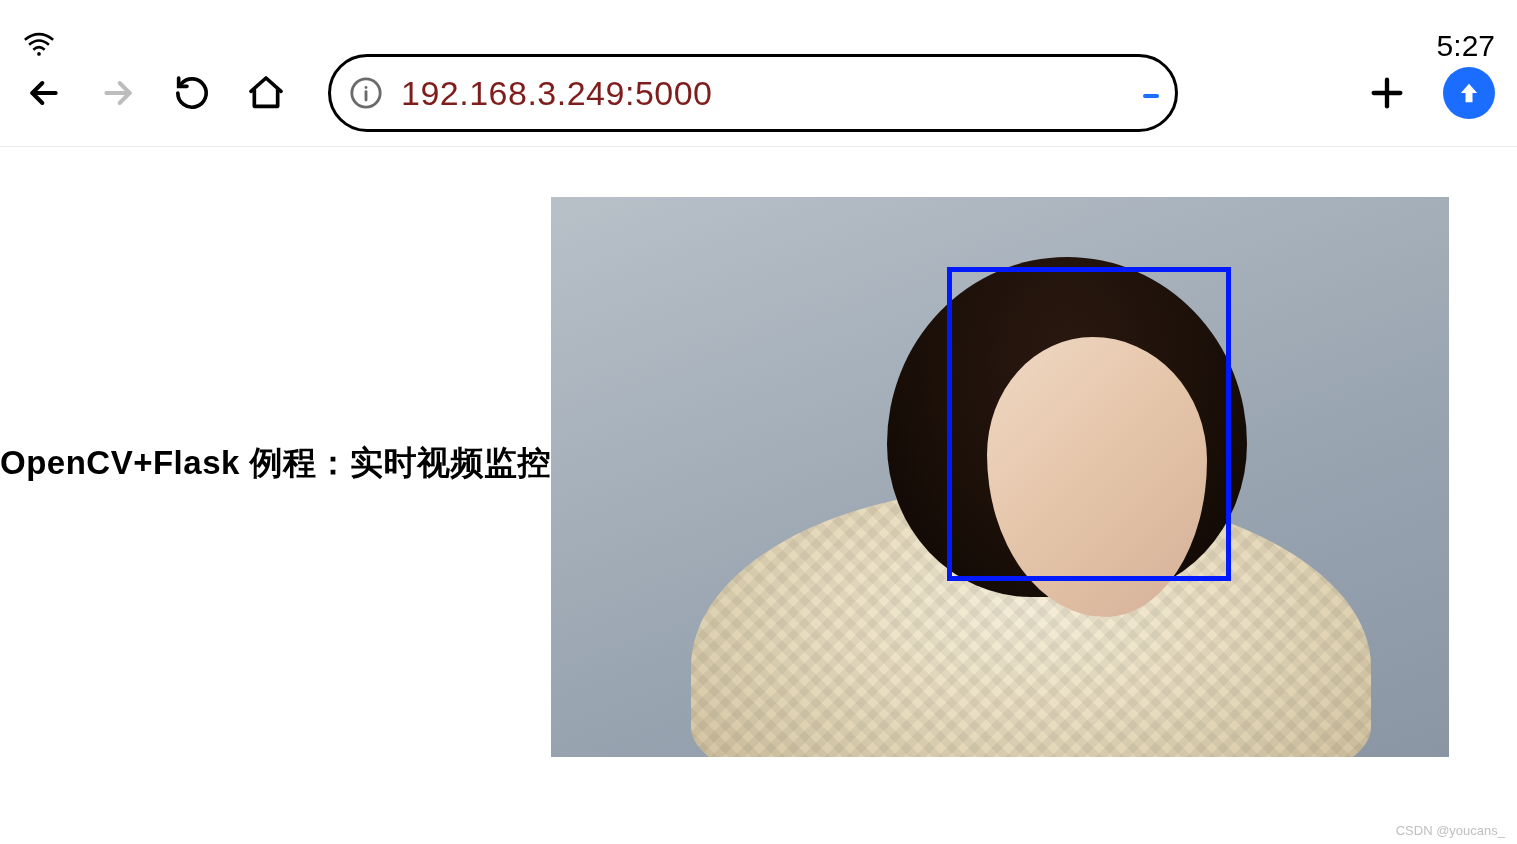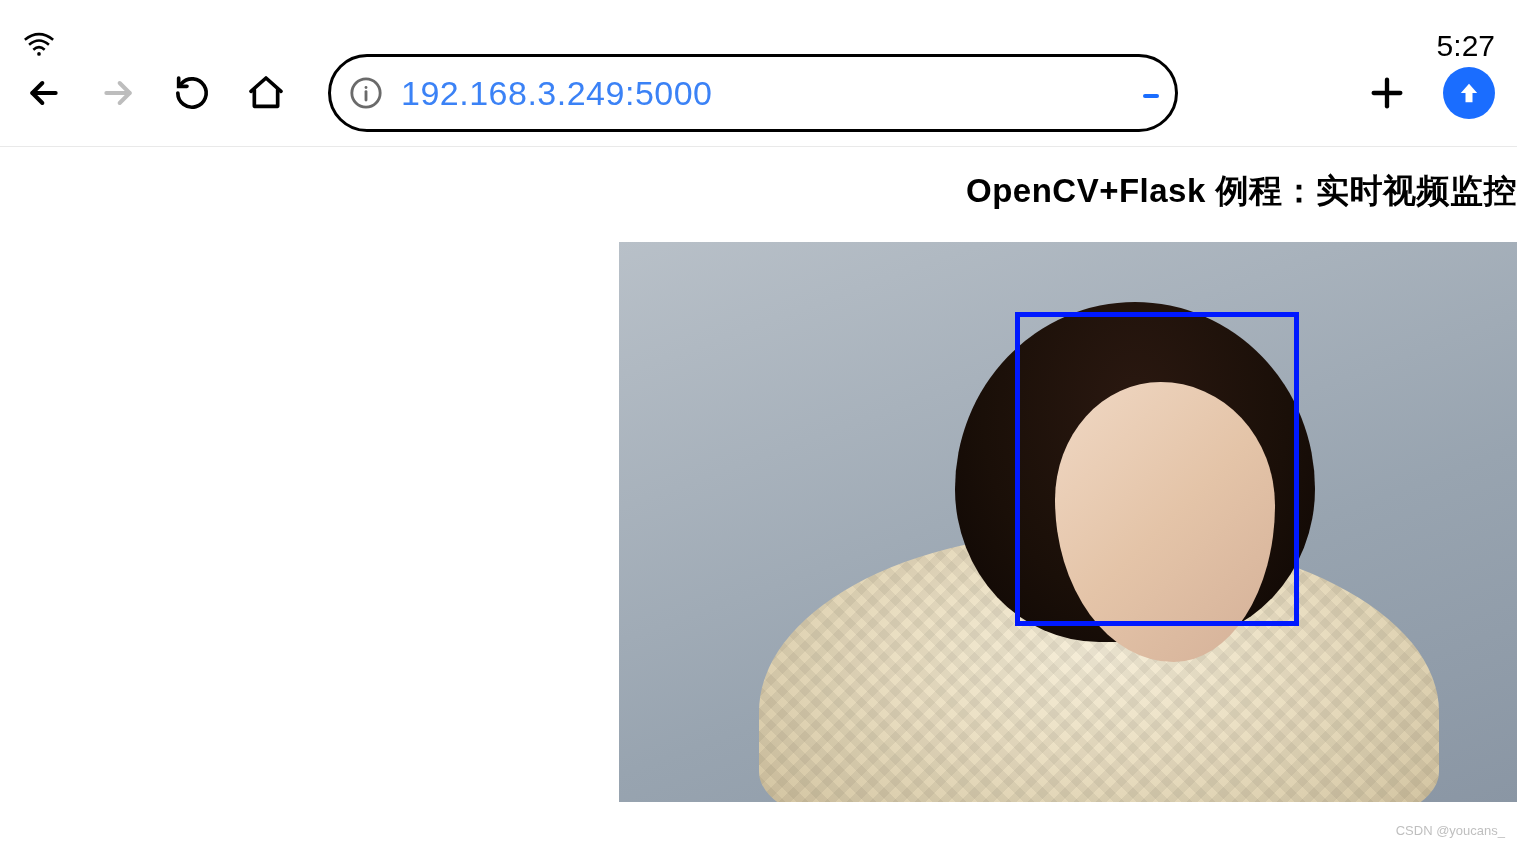--- a/index.html
+++ b/index.html
@@ -61,21 +61,21 @@
       margin-left: 10px;
     }
     .url-info-icon {
       width: 34px; height: 34px;
       display: flex; align-items: center; justify-content: center;
     }
     .url-text {
       flex: 1;
       font-size: 34px;
       font-weight: 400;
-      color: #3b82f6;
+      color: #7f1d1d;
       padding-left: 18px;
       letter-spacing: 0.5px;
     }
     .screen-icon {
       width: 36px; height: 28px;
       background: #1a6dff;
       border-radius: 5px;
       position: relative;
     }
     .screen-icon::after {
@@ -97,22 +97,22 @@
     .up-btn {
       width: 52px; height: 52px;
       background: #1a6dff;
       border-radius: 50%;
       display: flex; align-items: center; justify-content: center;
     }
     .up-btn svg { width: 28px; height: 28px; }
     .page-content {
       width: 100%;
       display: flex;
-      flex-direction: column;
-      align-items: flex-end;
+      flex-direction: row;
+      align-items: center;
       padding-top: 22px;
     }
     .page-title {
       font-size: 33px;
       font-weight: 700;
       color: #000;
       letter-spacing: 0.5px;
     }
     .video-frame {
       margin-top: 28px;

